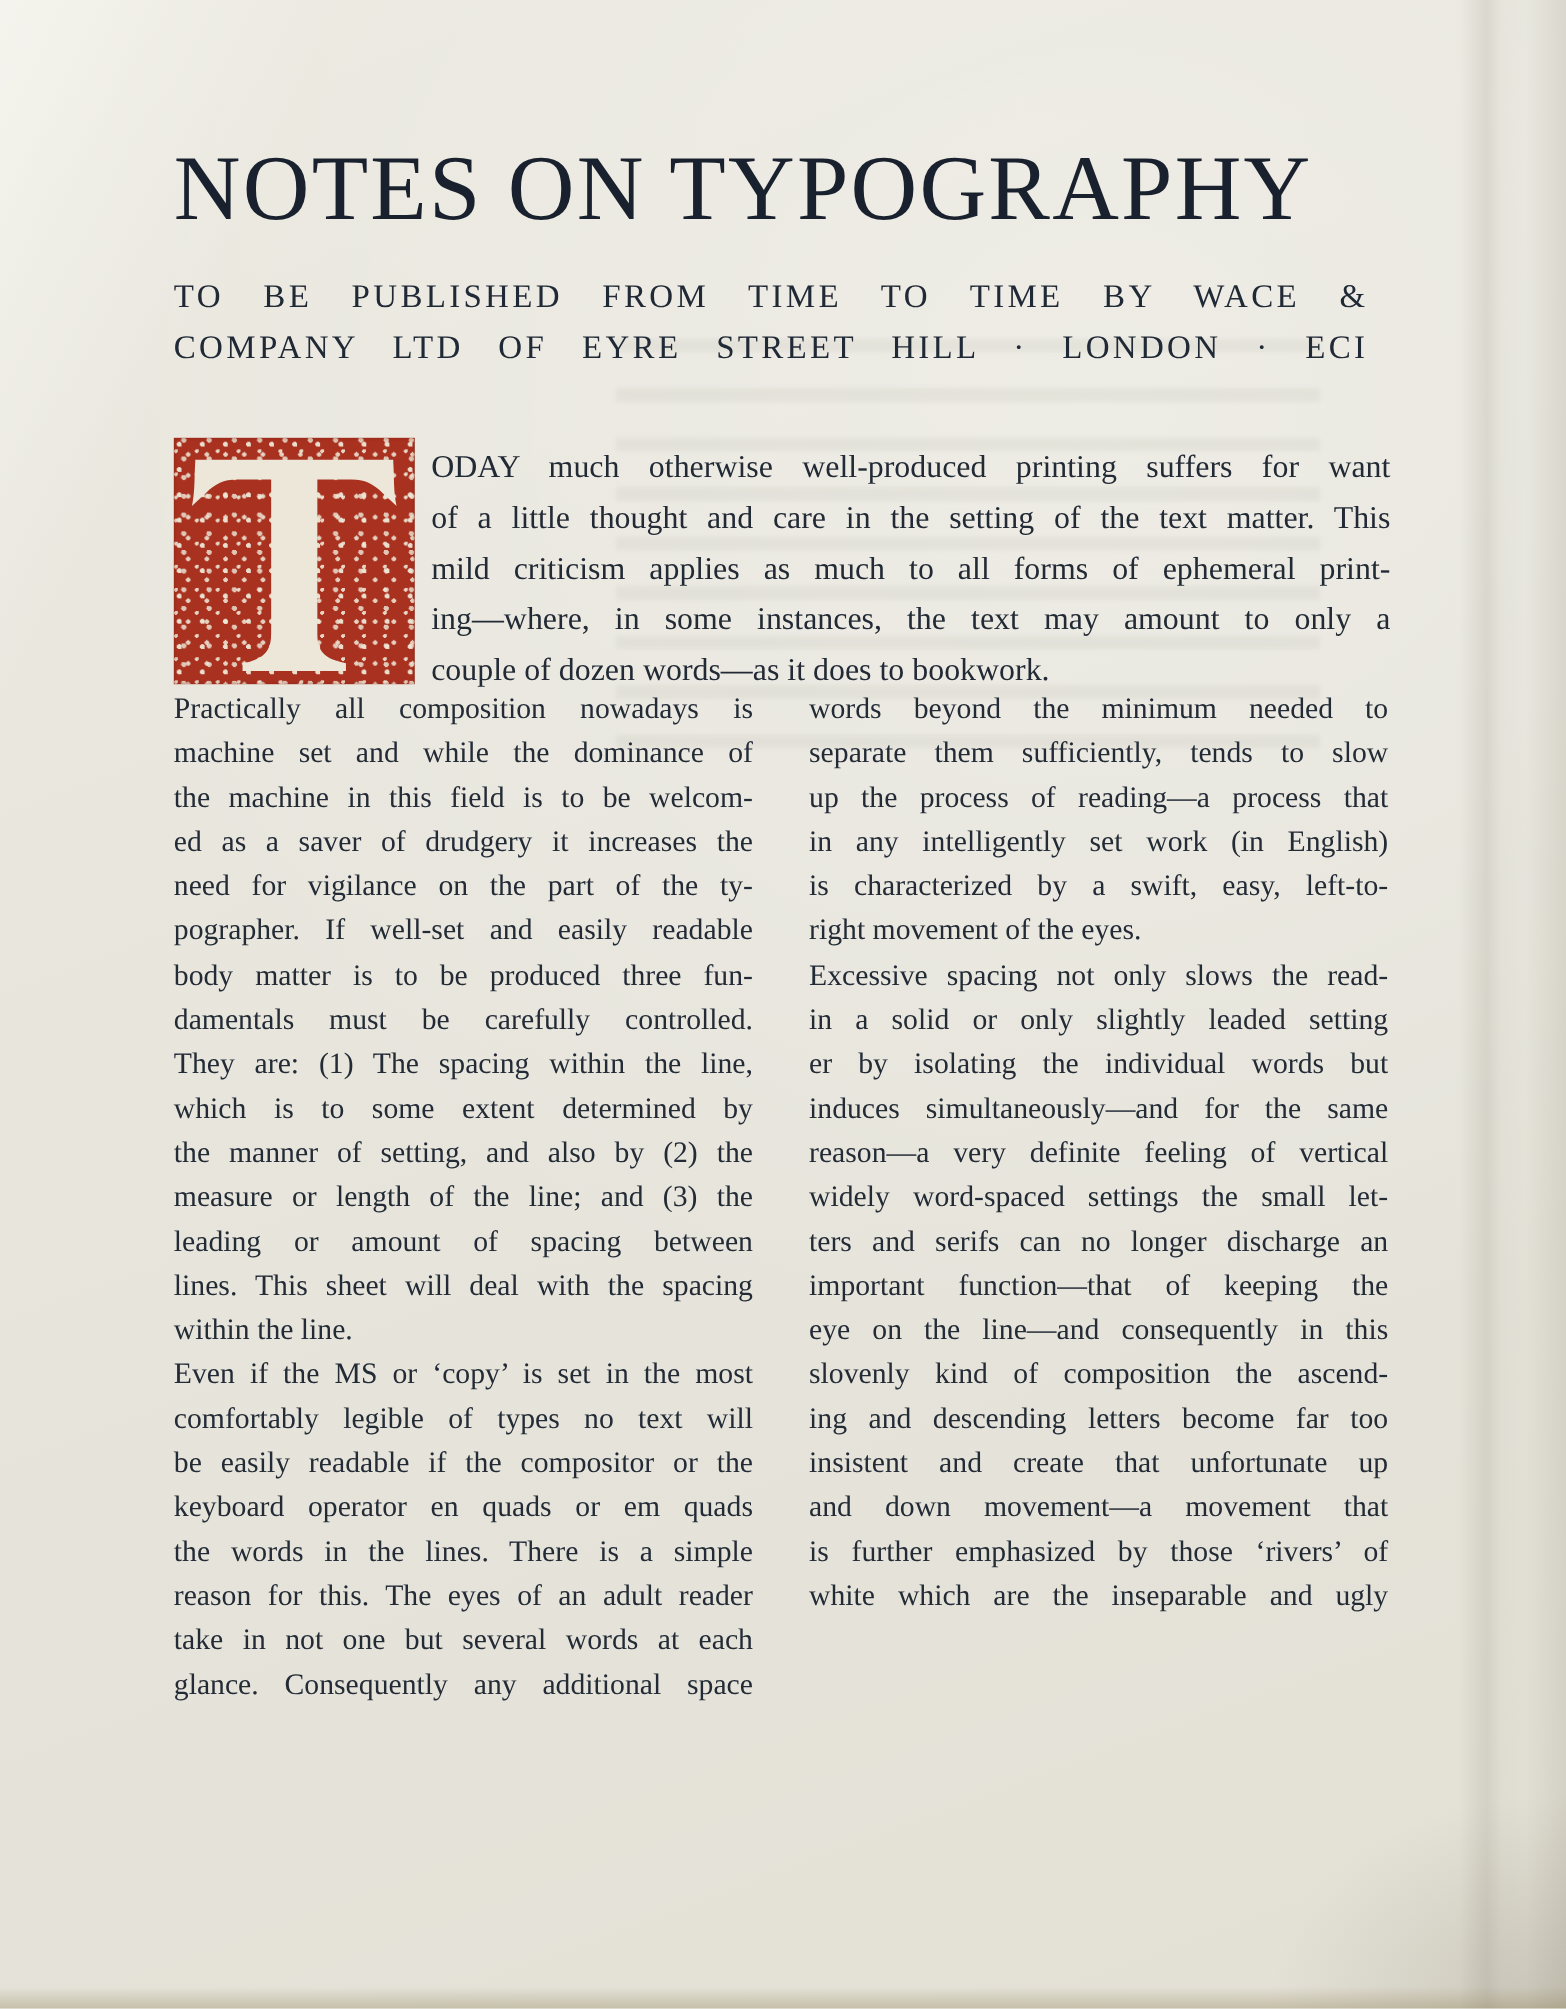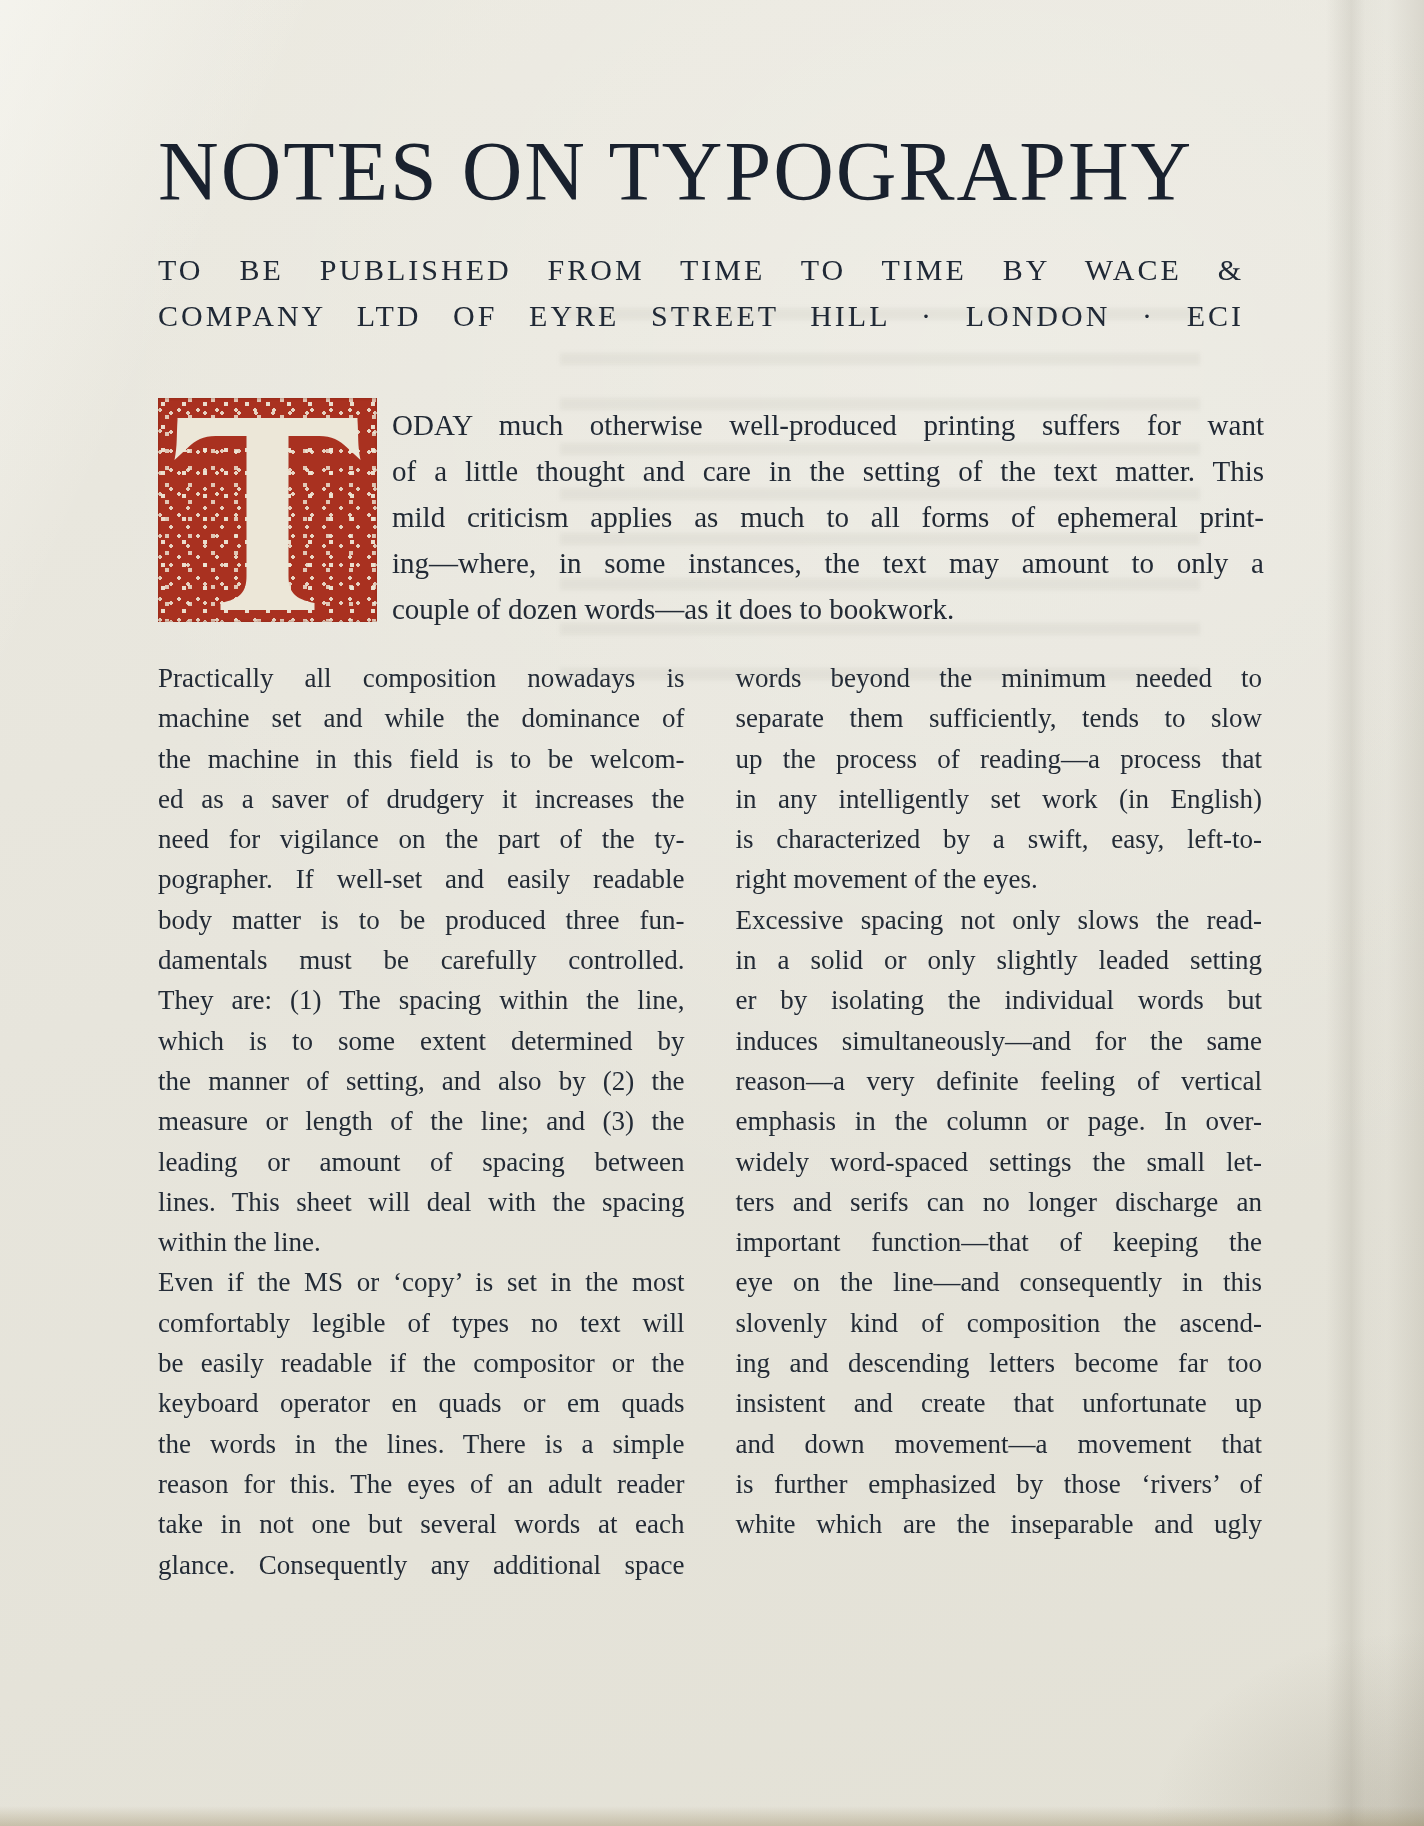--- a/index.html
+++ b/index.html
@@ -66,21 +66,21 @@
     background-size:21px 23px,17px 19px,23px 17px,19px 21px;
     box-shadow:inset 0 0 3px rgba(110,28,12,.6);
   }
   .drop-cap svg{position:absolute;inset:0;width:100%;height:100%;}
 
   .intro{
     position:absolute;left:392px;top:402px;width:872px;
     font-size:29px;line-height:46px;color:#222a35;
   }
   .columns{
-    position:absolute;left:158px;top:658px;width:1104px;
+    position:absolute;left:158px;top:624px;width:1104px;
     display:flex;gap:51px;
   }
   .col{flex:1 1 0;font-size:27px;line-height:40.3px;color:#232b36;}
 
   .tline{text-align:justify;text-align-last:justify;}
   .tline.noj{text-align:center;text-align-last:left;}
 </style>
 </head>
 <body>
 
@@ -144,21 +144,20 @@
       <div class="tline">separate them sufficiently, tends to slow</div>
       <div class="tline">up the process of reading—a process that</div>
       <div class="tline">in any intelligently set work (in English)</div>
       <div class="tline">is characterized by a swift, easy, left-to-</div>
       <div class="tline noj">right movement of the eyes.</div>
       <div class="tline">Excessive spacing not only slows the read-</div>
       <div class="tline">in a solid or only slightly leaded setting</div>
       <div class="tline">er by isolating the individual words but</div>
       <div class="tline">induces simultaneously—and for the same</div>
       <div class="tline">reason—a very definite feeling of vertical</div>
-      <div class="tline">emphasis in the column or page. In over-</div>
       <div class="tline">widely word-spaced settings the small let-</div>
       <div class="tline">ters and serifs can no longer discharge an</div>
       <div class="tline">important function—that of keeping the</div>
       <div class="tline">eye on the line—and consequently in this</div>
       <div class="tline">slovenly kind of composition the ascend-</div>
       <div class="tline">ing and descending letters become far too</div>
       <div class="tline">insistent and create that unfortunate up</div>
       <div class="tline">and down movement—a movement that</div>
       <div class="tline">is further emphasized by those ‘rivers’ of</div>
       <div class="tline">white which are the inseparable and ugly</div>

